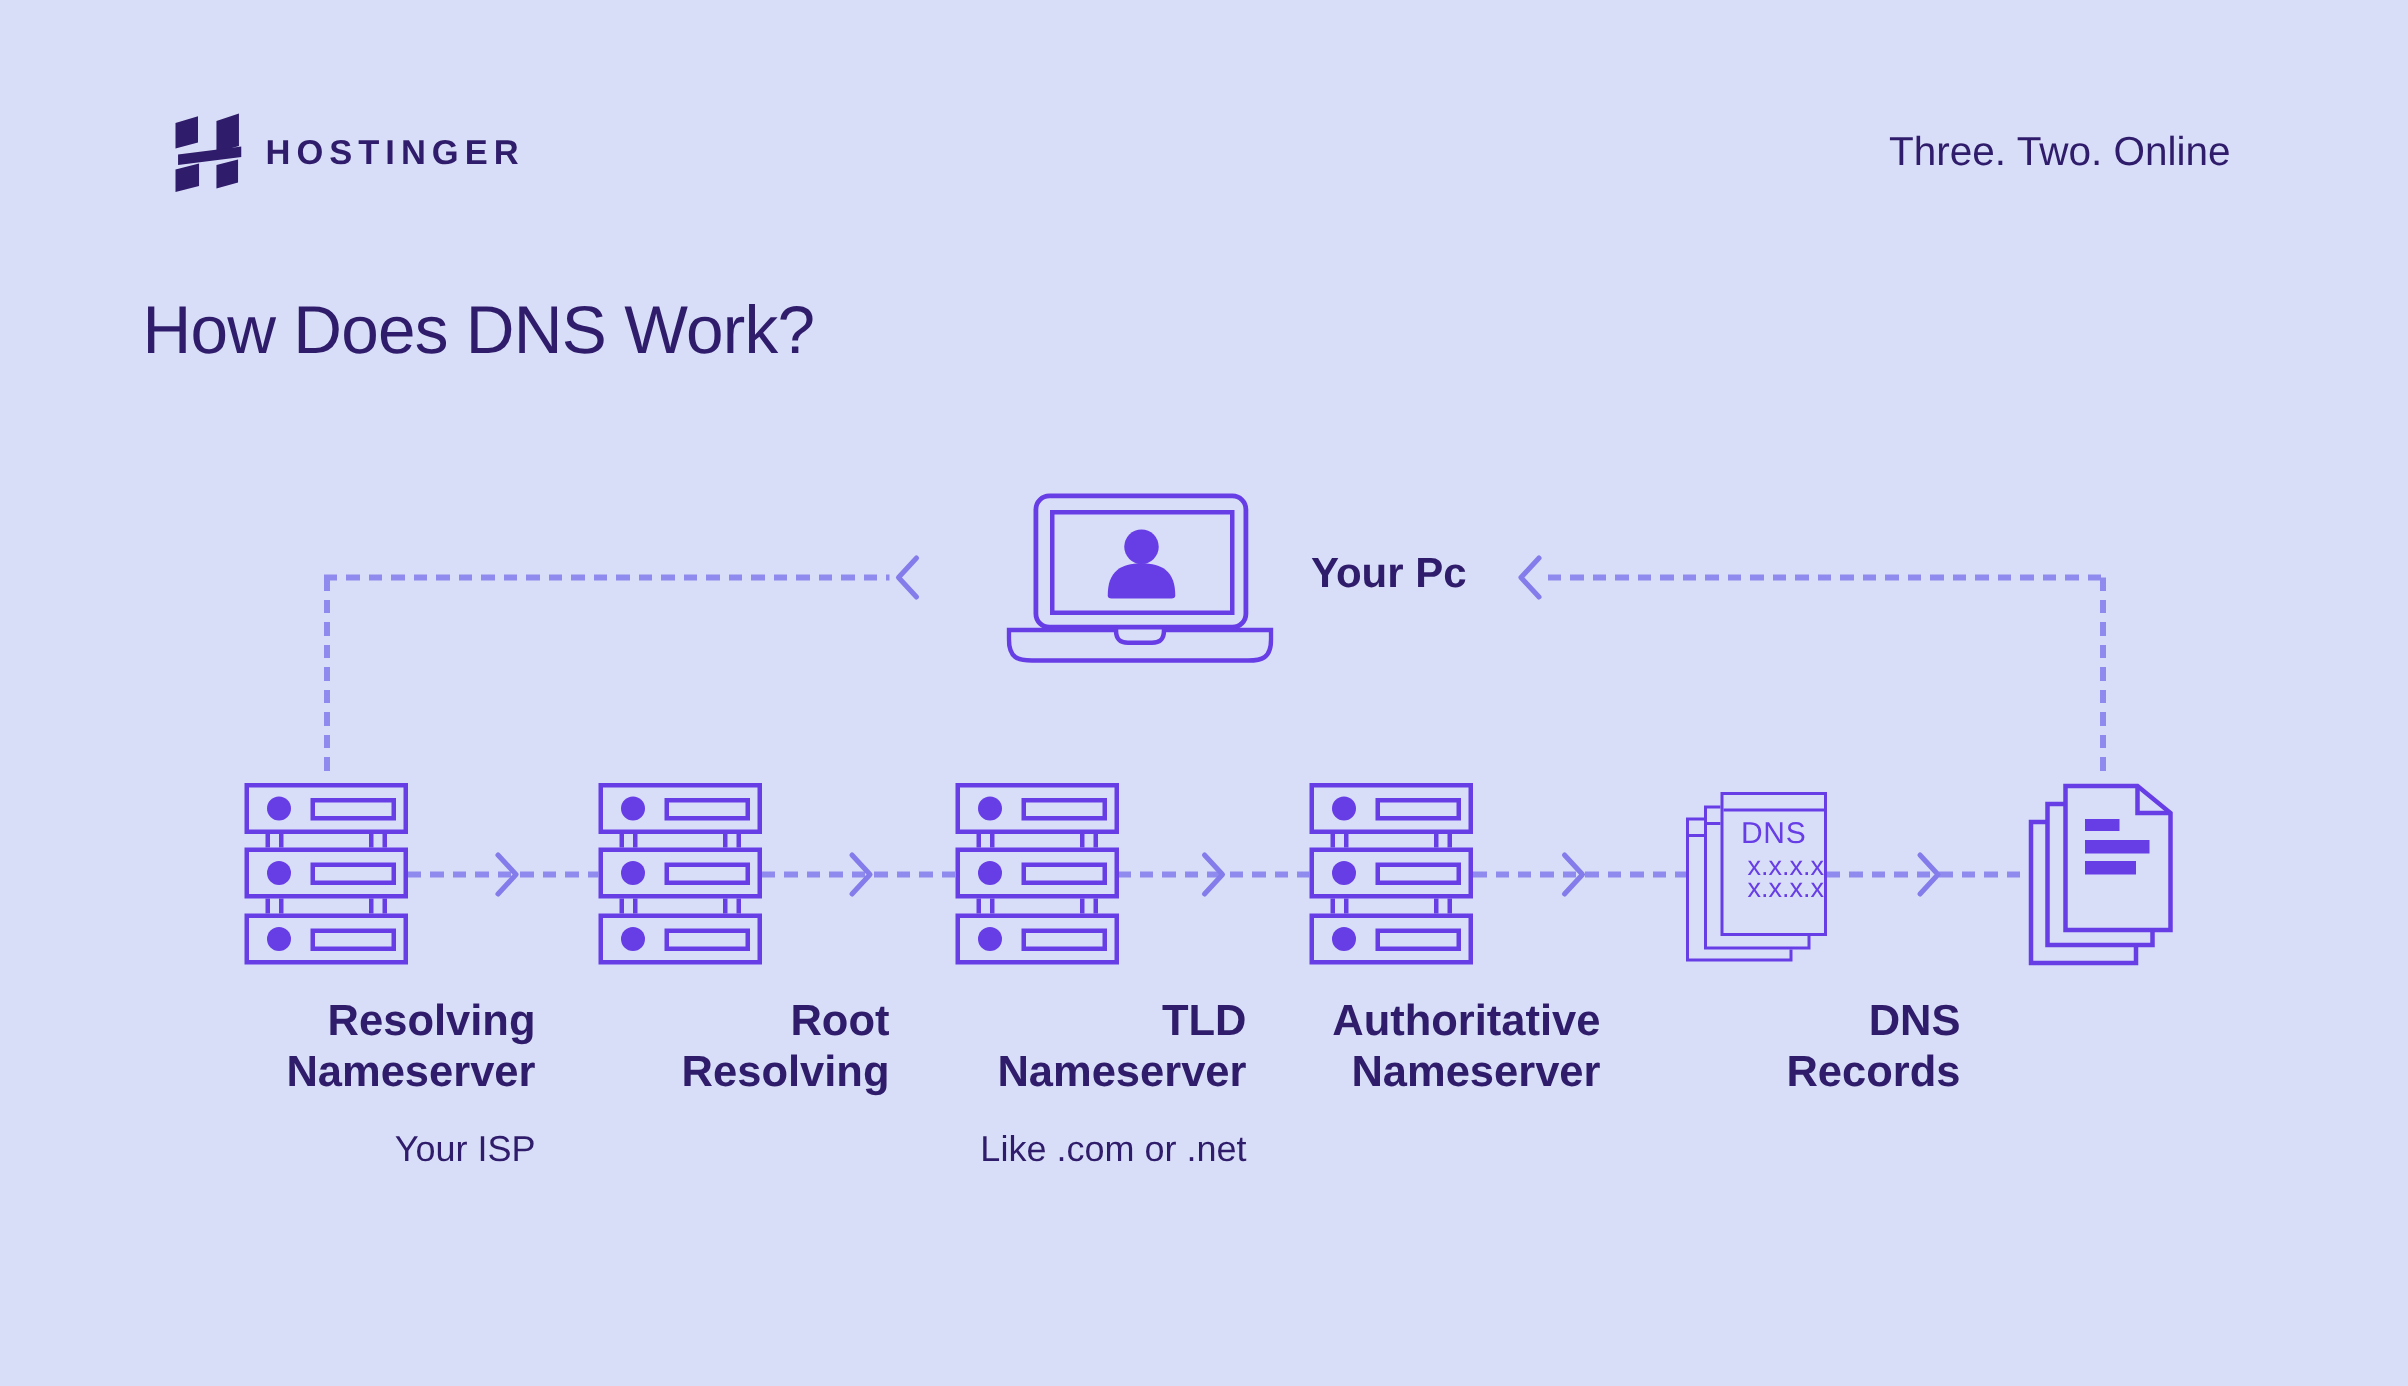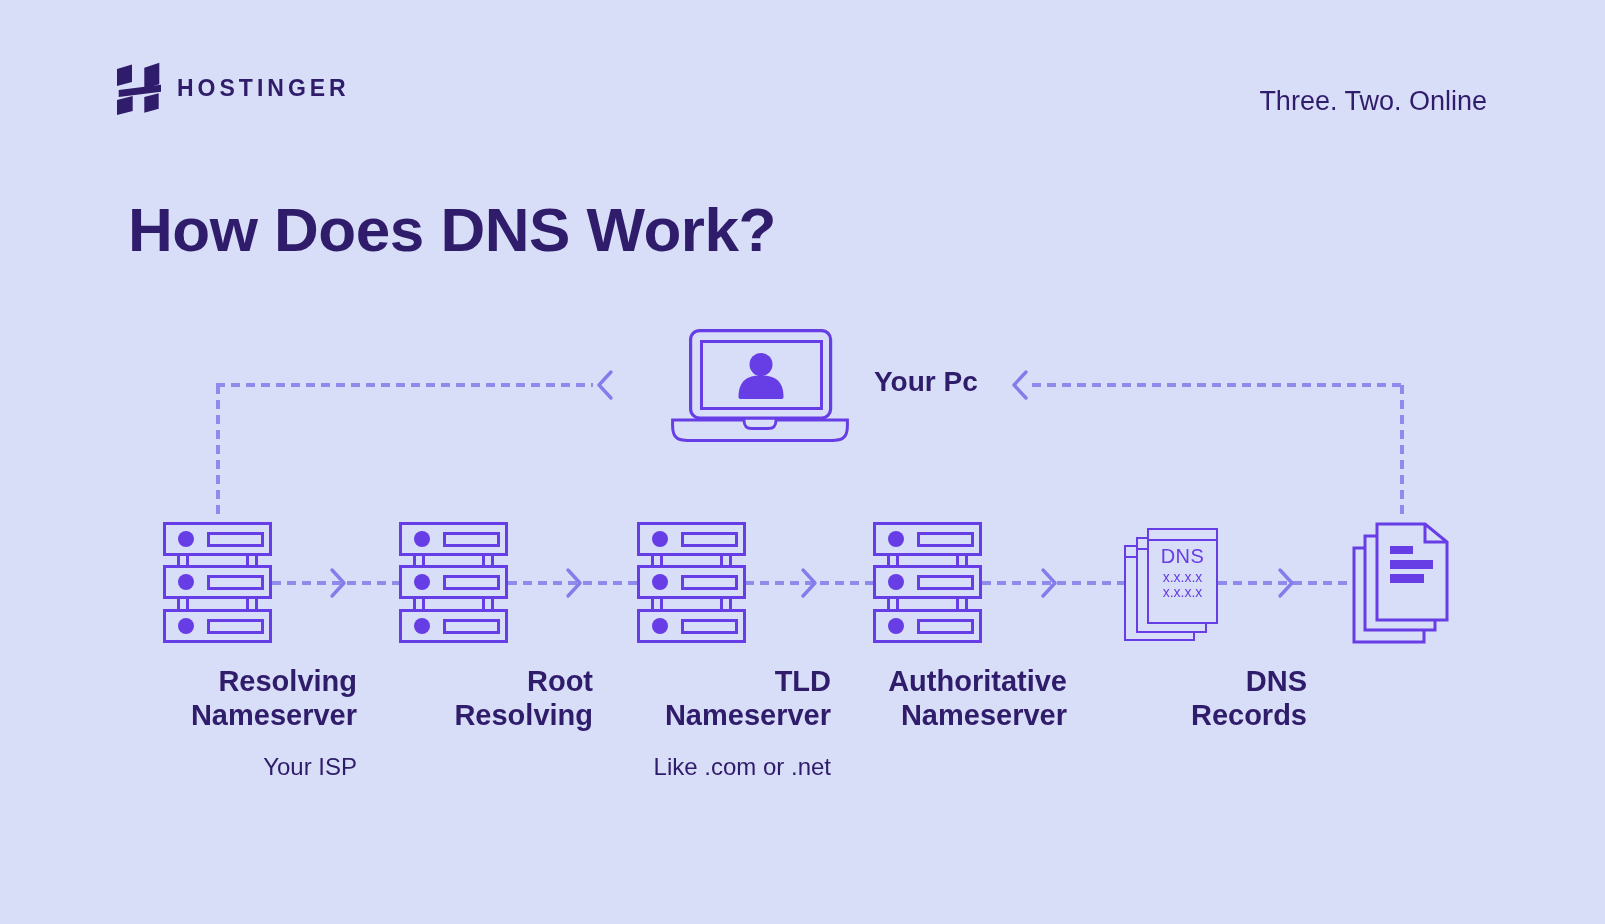--- a/index.html
+++ b/index.html
@@ -7,28 +7,28 @@
     --dark:#2f1c6a;
     --purple:#673de6;
     --dot:#8f8bee;
     --chev:#837cea;
   }
   *{box-sizing:border-box;margin:0;padding:0}
   body{background:#c9cfec;font-family:"Liberation Sans","DejaVu Sans",sans-serif}
   .canvas{position:relative;width:1605px;height:924px;background:var(--bg);overflow:hidden}
 
   
-  .brand{position:absolute;left:115px;top:61px;display:flex;align-items:flex-end}
+  .brand{position:absolute;left:115px;top:74px;display:flex;align-items:flex-end}
   .brand svg{display:block}
   .brand-text{position:absolute;left:62px;top:14px;font-size:23px;font-weight:700;
     letter-spacing:4px;color:var(--dark);white-space:nowrap}
   .tagline{position:absolute;right:118px;top:86px;font-size:27px;color:var(--dark);white-space:nowrap}
 
   
-  .title{position:absolute;left:128px;top:194px;font-size:62px;font-weight:700;
+  .title{position:absolute;left:95px;top:194px;font-size:45px;font-weight:400;
     color:var(--dark);letter-spacing:-.5px;white-space:nowrap}
 
   
   .dh{position:absolute;height:4px;z-index:1;
     background:repeating-linear-gradient(90deg,var(--dot) 0 9px,transparent 9px 15px)}
   .dv{position:absolute;width:4px;z-index:1;
     background:repeating-linear-gradient(180deg,var(--dot) 0 9px,transparent 9px 15px)}
   .chev{position:absolute;z-index:2}
 
   
@@ -46,21 +46,21 @@
   .slot{width:57px;height:15px;border:3px solid var(--purple);margin-left:13px;flex:none}
 
   
   .dnsstack{position:absolute;left:1124px;top:528px;width:96px;height:116px;z-index:2}
   .card{position:absolute;width:71px;height:96px;border:2.5px solid var(--purple);background:var(--bg)}
   .card .chd{height:11px;border-bottom:2.5px solid var(--purple)}
   .c-back{left:0;top:17px;z-index:1}
   .c-mid{left:11.5px;top:8.5px;z-index:2}
   .c-front{left:23px;top:0;z-index:3}
   .ct{font-size:20px;color:var(--purple);text-align:center;margin-top:4px;font-weight:500;letter-spacing:.5px}
-  .cl{font-size:14px;color:var(--purple);text-align:center;line-height:15px;margin-top:2px;white-space:pre-line}
+  .cl{font-size:18px;color:var(--purple);text-align:right;line-height:15px;margin-top:2px;white-space:pre-line}
 
   
   .filestack{position:absolute;left:1352px;top:522px;z-index:2}
 
   
   .node-label{position:absolute;top:664px;width:280px;text-align:right;color:var(--dark)}
   .node-label h3{font-size:29px;font-weight:700;line-height:34px;white-space:pre-line}
   .node-label p{font-size:24px;font-weight:400;line-height:30px;margin-top:20px;white-space:pre-line}
   .nl1{left:77px}.nl2{left:313px}.nl3{left:551px}.nl4{left:787px}.nl5{left:1027px}.nl6{left:1260px}
 </style>

